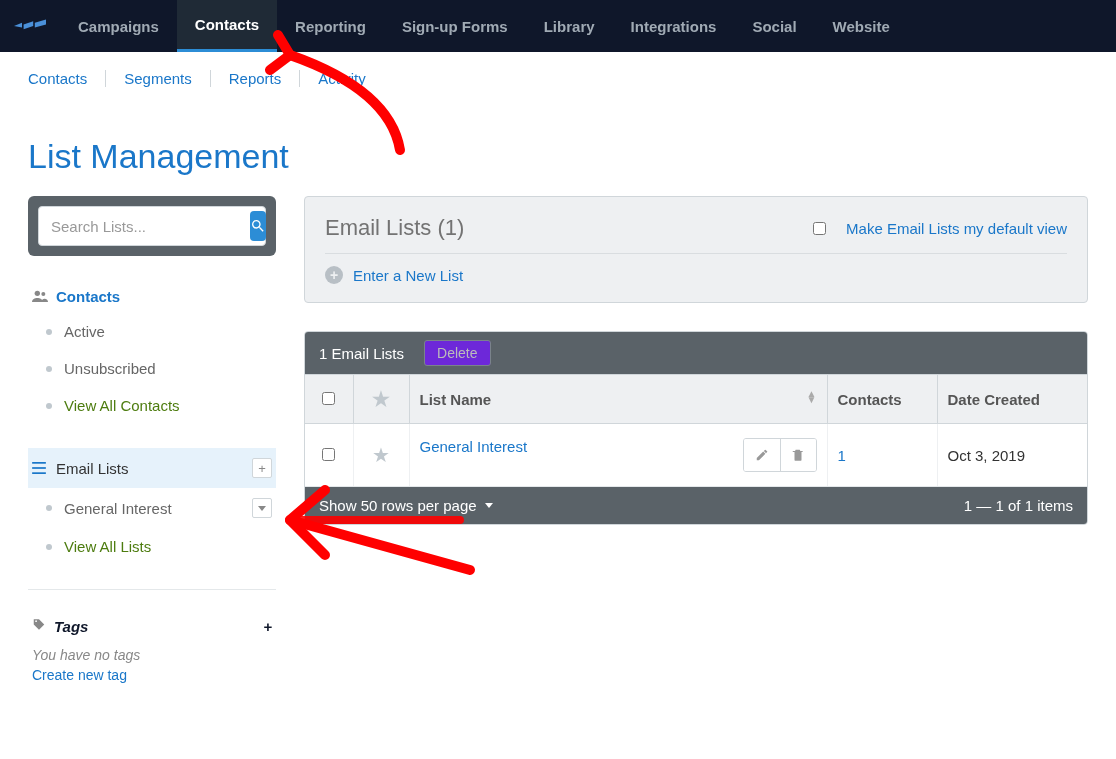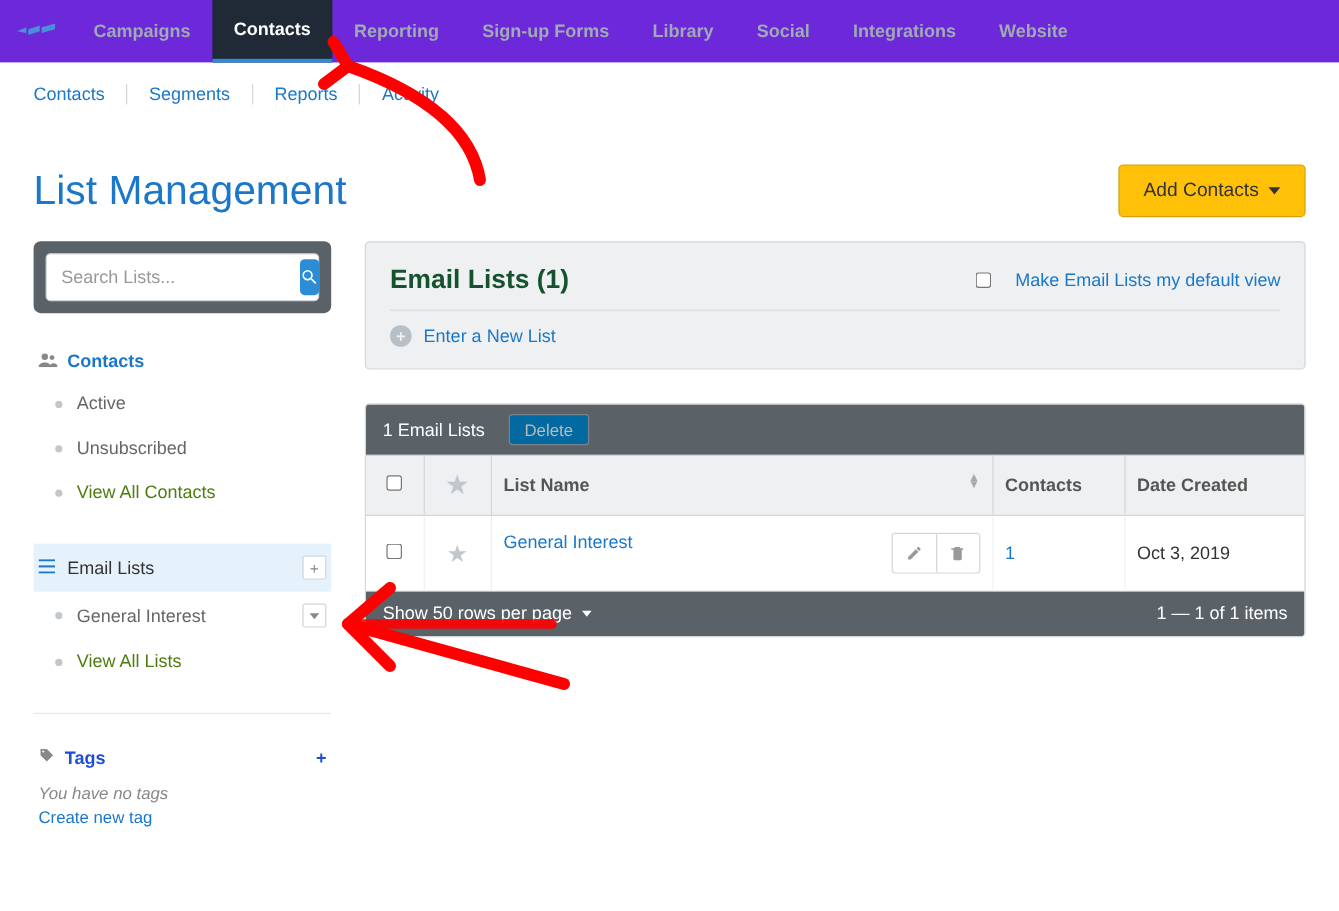--- a/index.html
+++ b/index.html
@@ -1,19 +1,19 @@
 <!DOCTYPE html>
 <html><head>
 <meta charset="utf-8">
 <style>
   * { box-sizing: border-box; margin: 0; padding: 0; }
   body { font-family: "Helvetica Neue", Arial, sans-serif; font-size: 15px; color: #333; background: #fff; width: 1116px; }
   
   
-  .topnav { background: #6d28d9; display: flex; align-items: center; height: 52px; }
+  .topnav { background: #0f172a; display: flex; align-items: center; height: 52px; }
   .logo { width: 60px; display:flex; align-items:center; justify-content:center; }
   .logo svg { width: 32px; height: 20px; }
   .nav-items { display: flex; height: 100%; }
   .nav-item { padding: 0 18px; display:flex; align-items:center; color: #a0aab4; font-weight:600; cursor:pointer; font-size:15px; }
   .nav-item.active { background:#1f2a36; color:#fff; border-bottom:3px solid #2c8dd6; }
   
   
   .subnav { display:flex; padding: 18px 28px 10px; gap: 0; }
   .subnav-item { color:#1a77c9; font-size:15px; padding: 0 18px; border-right:1px solid #d0d6da; cursor:pointer; }
   .subnav-item:first-child { padding-left:0; }
@@ -34,45 +34,45 @@
   .search-wrap { background:#5a6268; border-radius:6px; padding:10px; margin-bottom:24px; }
   .search-inner { background:#fff; border-radius:4px; display:flex; align-items:center; padding:4px 4px 4px 12px; border:1px solid #d0d6da;justify-content:space-between; }
   .search-inner input { border:none; outline:none; flex:1; font-size:15px; color:#666; font-style:normal; }
   .search-inner input::placeholder { color:#999; }
   .search-btn { background:#2c8dd6; border-radius:4px; width:30px; height:30px; display:flex; align-items:center; justify-content:center; cursor:pointer; }
   .search-btn svg { width:16px; height:16px; fill:#fff; }
   
   
   .side-section { margin-bottom: 24px; }
   .side-heading { font-weight:700; color:#1a77c9; display:flex; align-items:center; gap:8px; padding:8px 4px; font-size:15px; }
-  .side-heading.muted { color:#1d4ed8; }
+  .side-heading.muted { color:#0f172a;font-style:italic; }
   .side-heading .hicon { color:#888; }
   .side-row { display:flex; align-items:center; padding:10px 4px 10px 18px; color:#666; cursor:pointer; position:relative; font-size:15px; }
   .side-row .bullet { width:6px; height:6px; border-radius:50%; background:#c0c8ce; margin-right:12px; flex-shrink:0; }
   .side-row.link { color:#4d7c0f; }
   .side-row.selected { background:#e6f2fb; color:#333; font-weight:500; padding-left:4px; }
   .side-row.selected .icon-list { color:#1a77c9; margin-right:10px; }
   .side-row .row-action { margin-left:auto; width:20px; height:20px; border:1px solid #d0d6da; border-radius:2px; display:flex; align-items:center; justify-content:center; color:#888; font-size:13px; background:#fff; }
   .side-row .caret-down { width:0; height:0; border-left:4px solid transparent; border-right:4px solid transparent; border-top:5px solid #888; }
   .side-note { color:#888; font-style:italic; font-size:14px; padding:4px 4px 2px; }
   .side-link { color:#1a77c9; font-size:14px; padding:2px 4px; cursor:pointer; }
   
   
   .panel { background:#eef0f2; border:1px solid #d0d6da; border-radius:4px; padding:18px 20px; margin-bottom:28px; }
   .panel-header { display:flex; justify-content:space-between; align-items:center; padding-bottom:12px; border-bottom:1px solid #d9dde0; margin-bottom:12px; }
-  .panel-title { font-size:22px; color:#14532d; font-weight:700; }
+  .panel-title { font-size:22px; color:#737373; font-weight:400; }
   .panel-chk { display:flex; align-items:center; gap:20px; color:#1a77c9; font-size:15px; }
   .enter-row { display:flex; align-items:center; gap:10px; color:#1a77c9; cursor:pointer; }
   .plus-circle { width:18px; height:18px; border-radius:50%; background:#b8bfc5; color:#eef0f2; display:inline-flex; align-items:center; justify-content:center; font-size:14px; font-weight:bold; }
   
   
   .table-wrap { border:1px solid #d0d6da; border-radius:4px; overflow:hidden; }
   .table-top { background:#5a6268; color:#fff; display:flex; align-items:center; padding:8px 14px; font-size:15px; }
   .table-top .count { }
-  .table-top .del-btn { background:#0369a1; border:1px solid #7a838b; color:#bbb; padding:4px 12px; border-radius:3px; margin-left:20px; font-size:14px; cursor:pointer; }
+  .table-top .del-btn { background:#6d28d9; border:1px solid #7a838b; color:#bbb; padding:4px 12px; border-radius:3px; margin-left:20px; font-size:14px; cursor:pointer; }
   table { width:100%; border-collapse:collapse; }
   thead th { background:#eef0f2; border-bottom:1px solid #d0d6da; border-top:1px solid #d0d6da; padding:12px 10px; text-align:left; color:#555; font-weight:600; font-size:15px; }
   thead th + th { border-left:1px solid #d0d6da; }
   tbody td { padding:14px 10px; border-bottom:1px solid #e4e8ea; font-size:15px; }
   tbody td + td { border-left:1px solid #eef0f2; }
   .col-chk { width:48px; text-align:center; }
   .col-star { width:56px; text-align:center; }
   .col-contacts { width:110px; }
   .col-date { width:150px; }
   .star { color:#c0c8ce; font-size:20px; }
@@ -100,39 +100,35 @@
           <polygon points="26,8 40,4 40,10 26,14"></polygon>
         </g>
       </svg>
   </div>
   <div class="nav-items">
     <div class="nav-item">Campaigns</div>
     <div class="nav-item active">Contacts</div>
     <div class="nav-item">Reporting</div>
     <div class="nav-item">Sign-up Forms</div>
     <div class="nav-item">Library</div>
+    <div class="nav-item">Integrations</div>
     <div class="nav-item">Social</div>
-    <div class="nav-item">Integrations</div>
     <div class="nav-item">Website</div>
   </div>
 </div>
 
 <div class="subnav">
   <div class="subnav-item">Contacts</div>
   <div class="subnav-item">Segments</div>
   <div class="subnav-item">Reports</div>
   <div class="subnav-item">Activity</div>
 </div>
 
 <div class="page-header">
   <h1 class="page-title">List Management</h1>
-  <button class="add-btn">
-    <span>Add Contacts</span>
-    <span class="caret-down"></span>
-  </button>
 </div>
 
 <div class="content">
 
   <div class="sidebar">
     <div class="search-wrap">
       <div class="search-inner">
         <input type="text" placeholder="Search Lists..." style="">
         <div class="search-btn">
           <svg viewBox="0 0 24 24">

